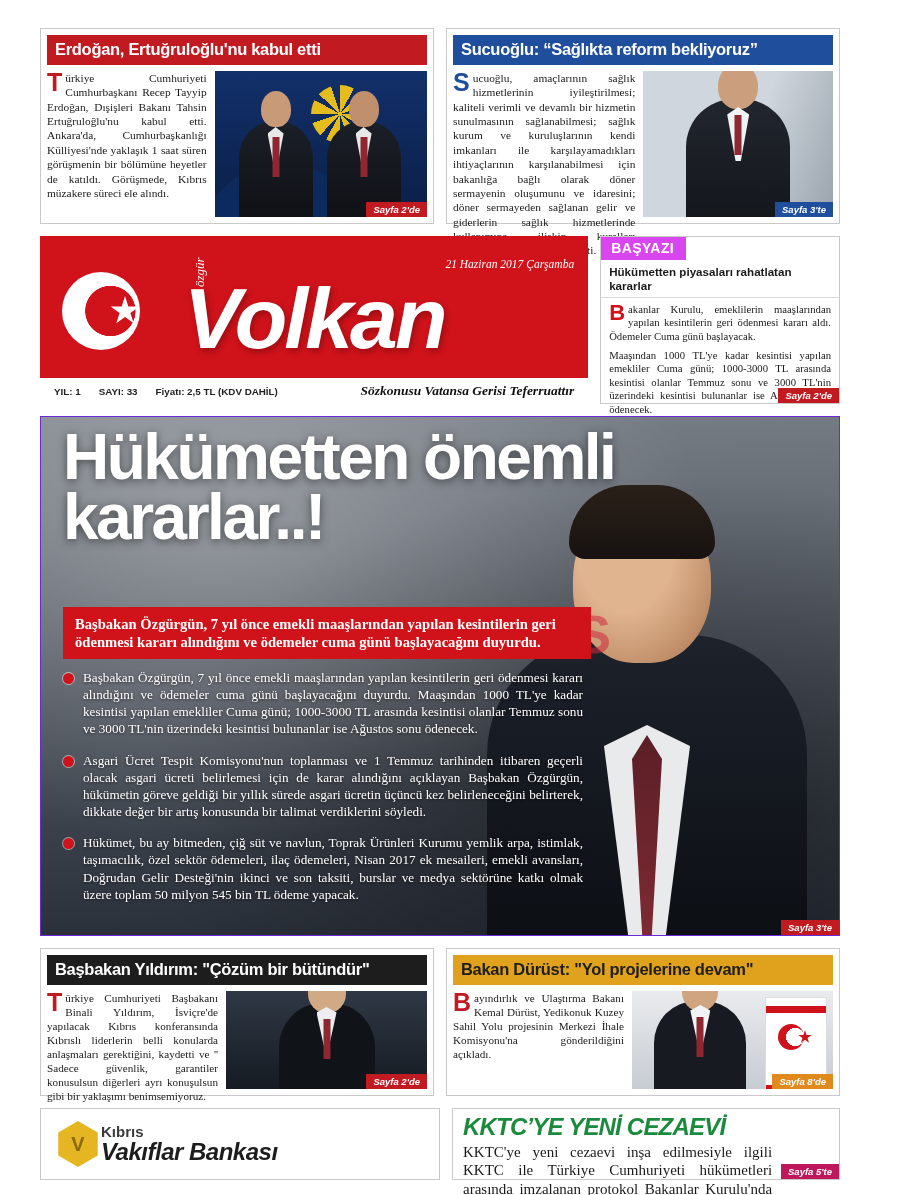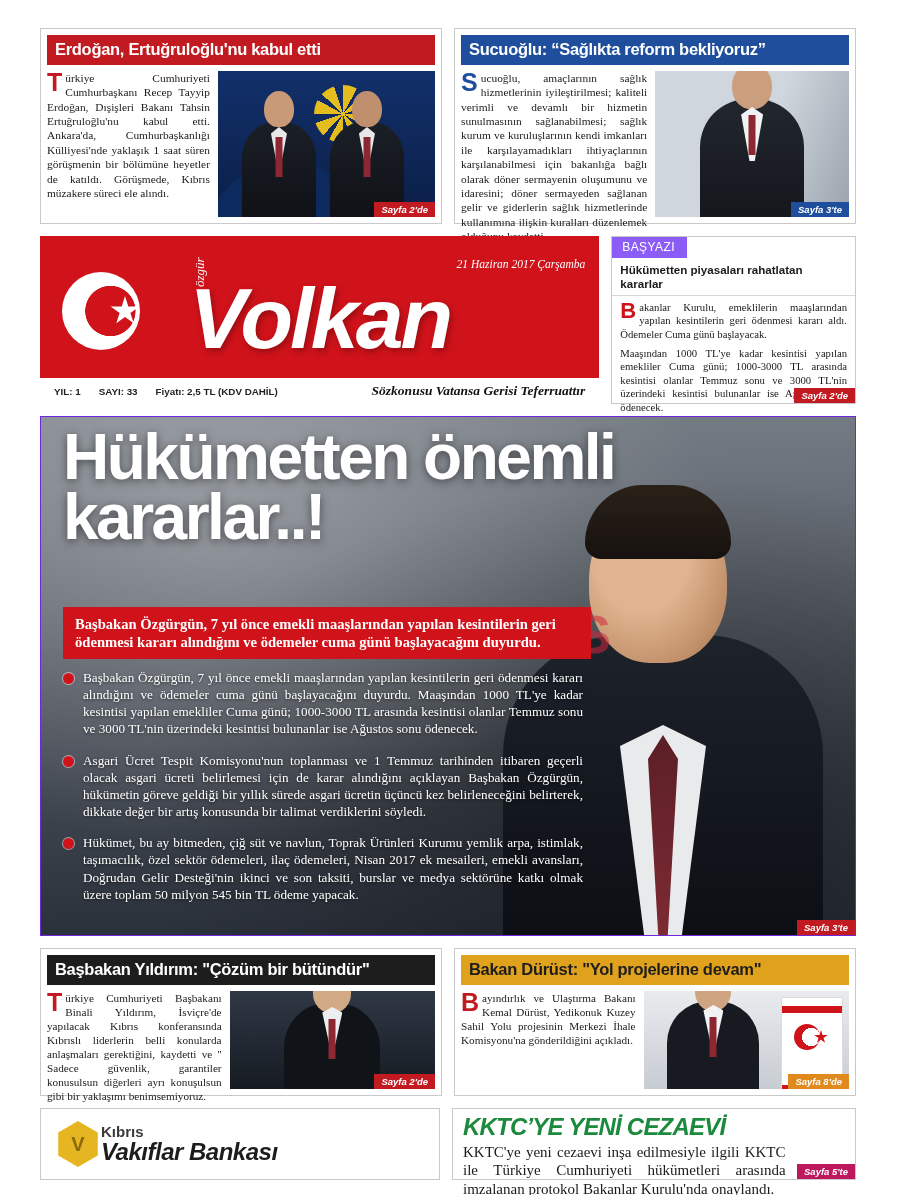--- a/index.html
+++ b/index.html
@@ -10,21 +10,21 @@
     background: #ffffff;
     font-family: "Liberation Serif", serif;
     color: #1a1a1a;
     overflow: hidden;
   }
   .page {
     position: relative;
     width: 900px;
     height: 1195px;
     background: #ffffff;
-    padding: 28px 44px 10px 40px;
+    padding: 28px 60px 10px 40px;
   }
 
   
   .top-row {
     display: flex;
     gap: 12px;
     height: 196px;
   }
   .teaser {
     position: relative;
@@ -242,25 +242,25 @@
   
   .basyazi {
     position: relative;
     width: 258px;
     border: 1px solid #c9c9c9;
     background: #fff;
     padding: 0;
   }
   .basyazi-tab {
     display: inline-block;
-    background: #8b5cf6;
+    background: #d946ef;
     color: #fff;
     font-family: "Liberation Sans", sans-serif;
-    font-weight: normal;
-    font-size: 12px;
+    font-weight: bold;
+    font-size: 14px;
     letter-spacing: .4px;
     padding: 3px 12px 4px 10px;
   }
   .basyazi-title {
     font-family: "Liberation Sans", sans-serif;
     font-weight: bold;
     font-size: 11.6px;
     padding: 5px 8px 4px 8px;
     border-bottom: 1px solid #d8d8d8;
     line-height: 1.2;

